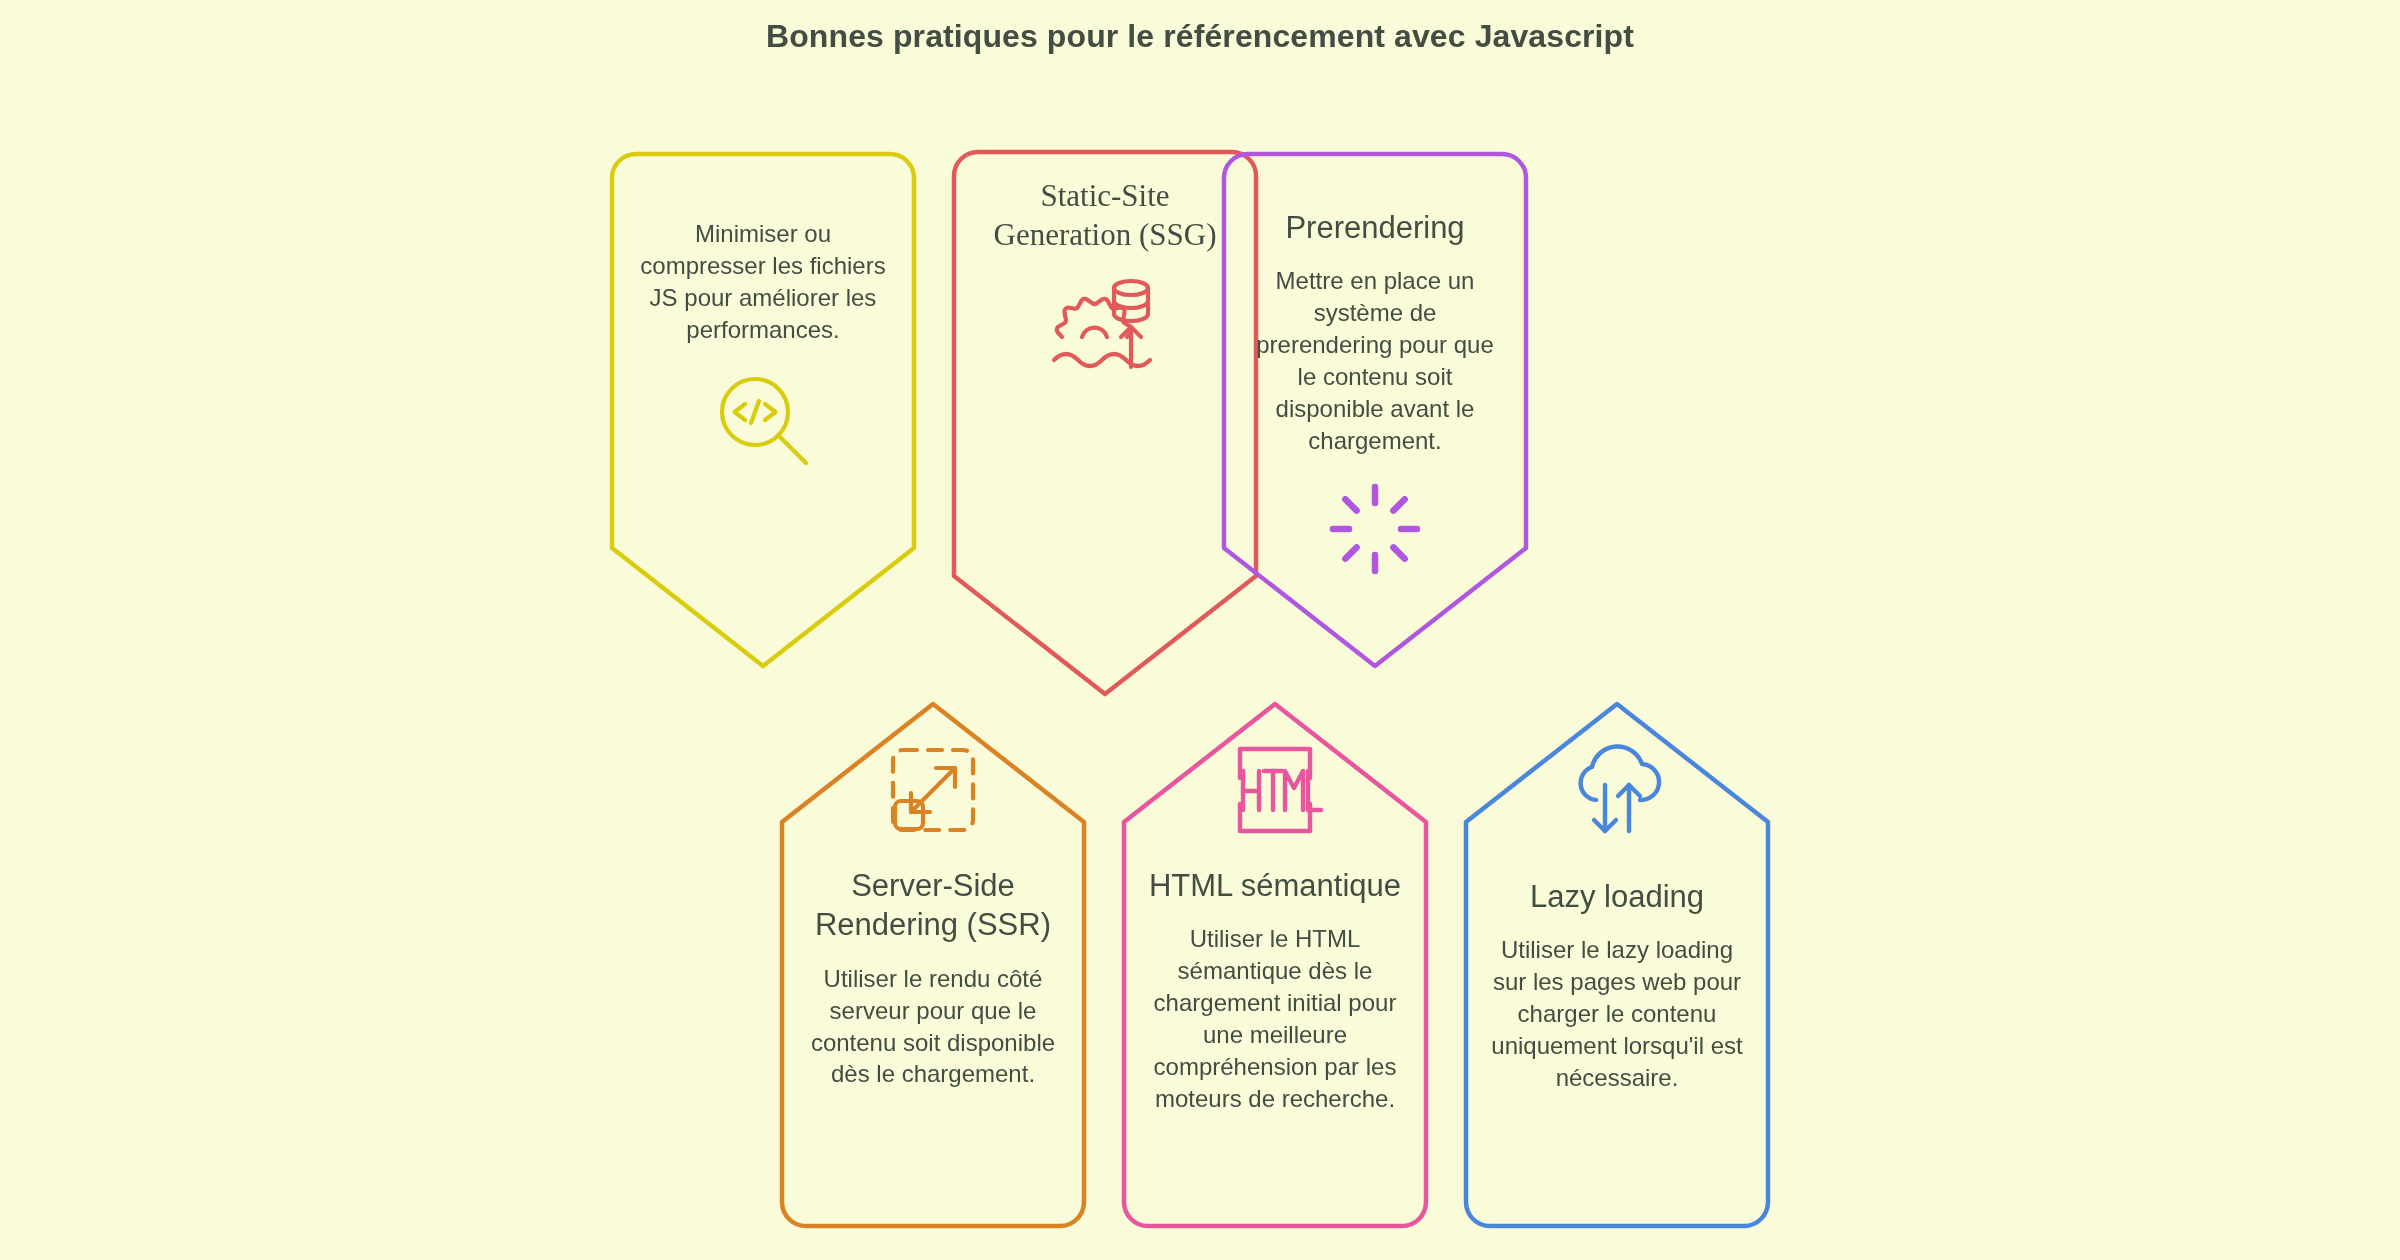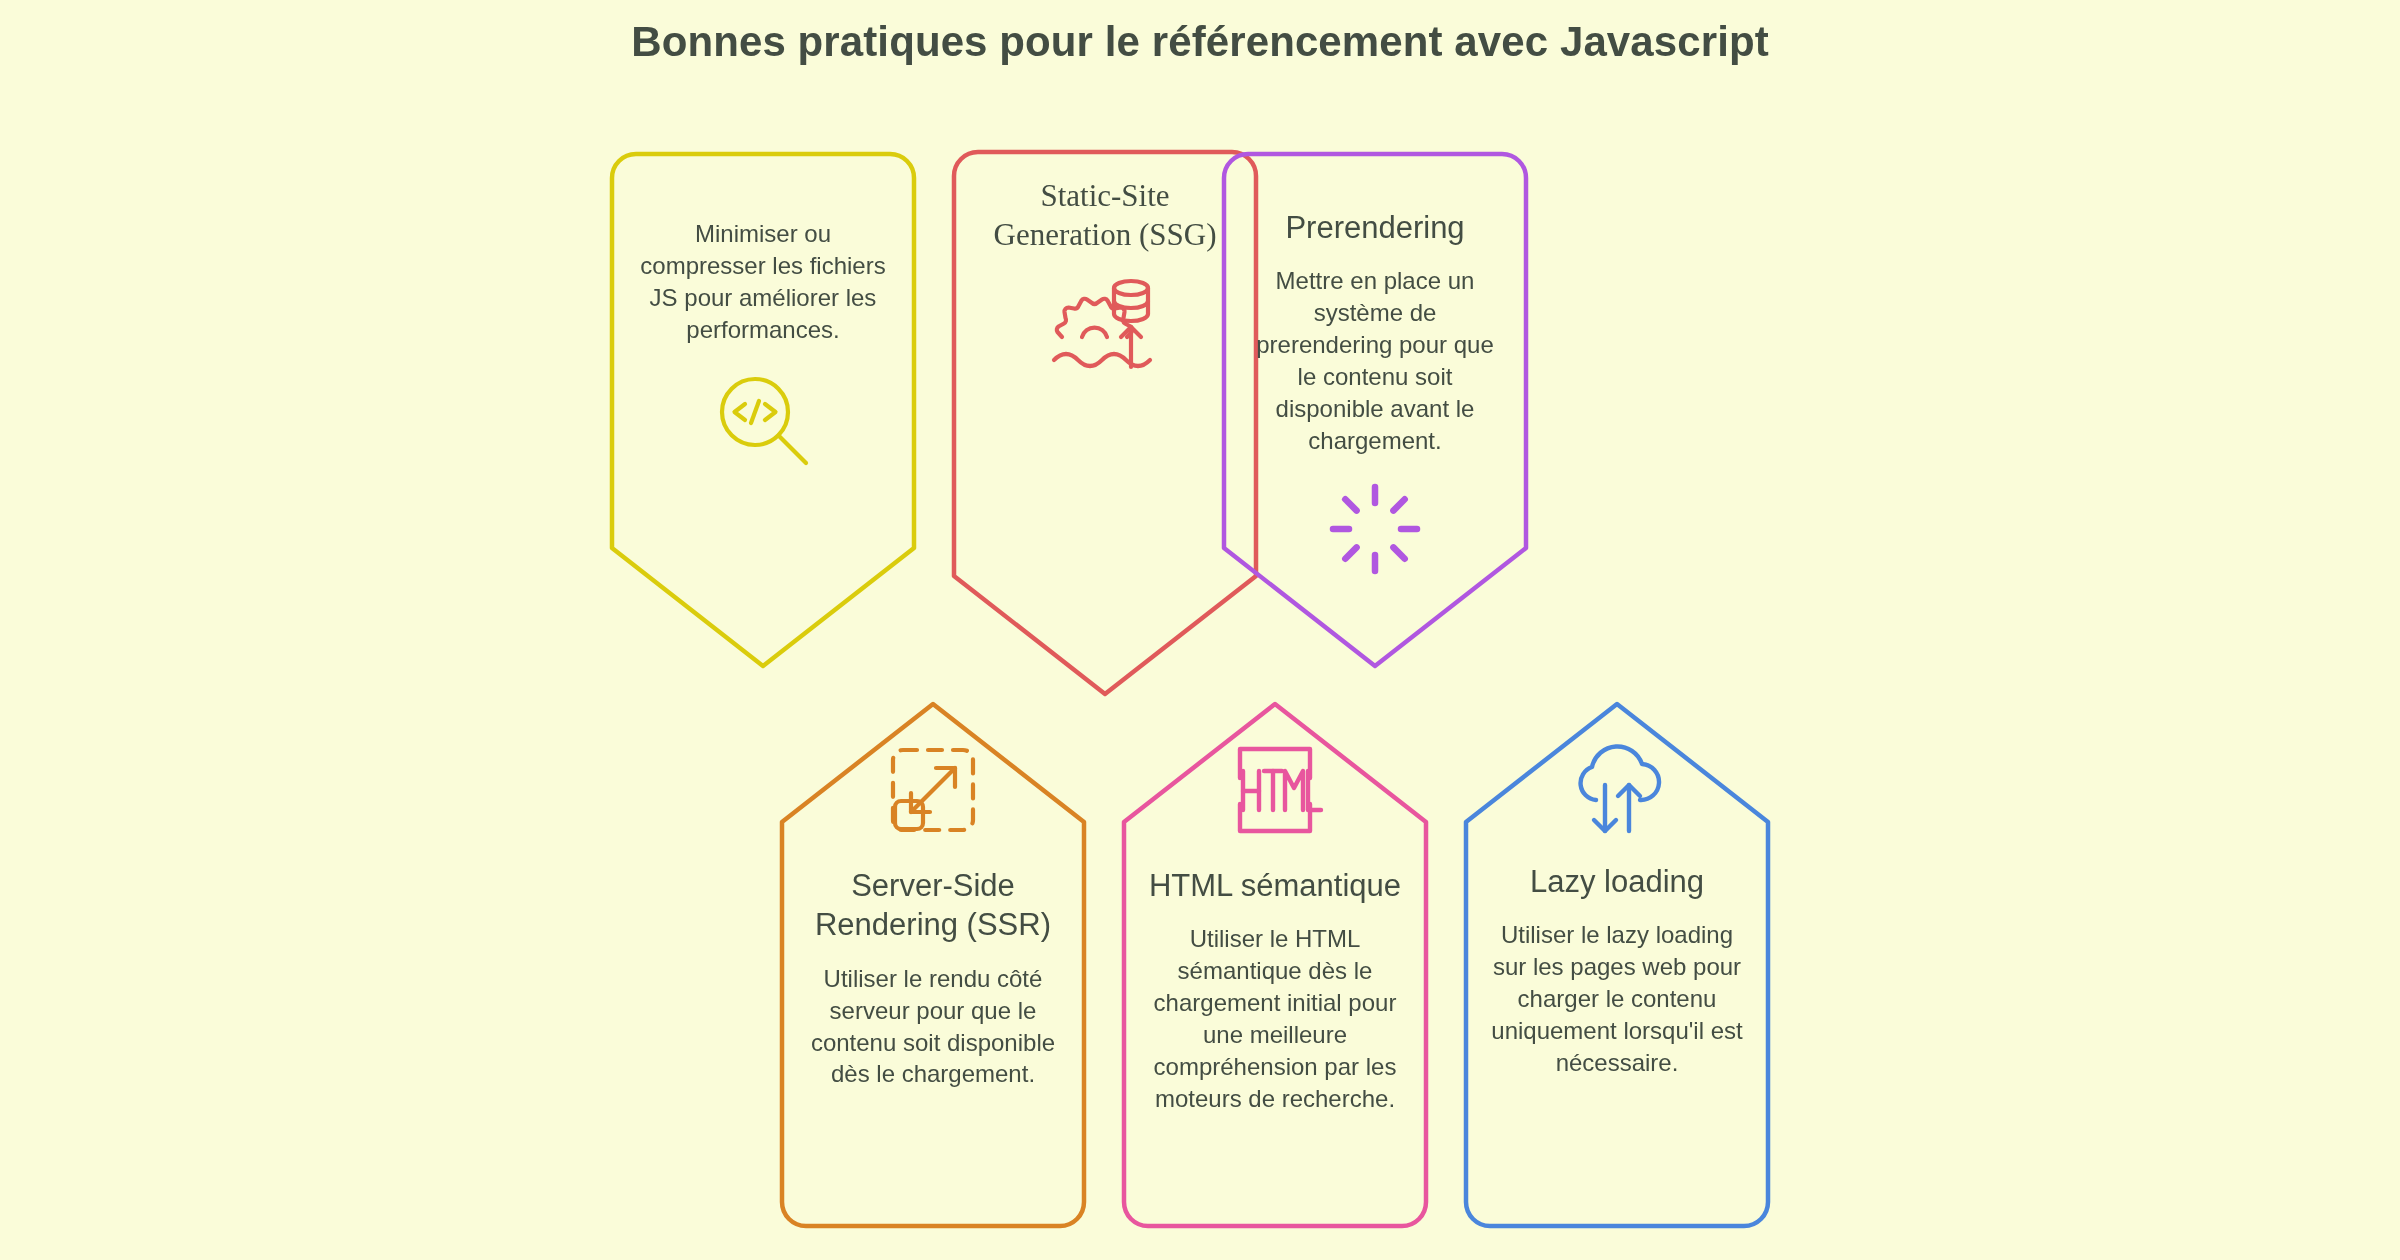--- a/index.html
+++ b/index.html
@@ -20,21 +20,21 @@
     background: #FAFCD9;
   }
 
   
   #page-title {
     position: absolute;
     left: 0;
     top: 18px;
     width: 2400px;
     text-align: center;
-    font-size: 42px;
+    font-size: 32px;
     font-weight: bold;
     color: #434d43;
     letter-spacing: 0.1px;
     white-space: nowrap;
   }
 
   
   #cards-area {
     position: absolute;
     left: 0;
@@ -224,19 +224,19 @@
       <div class="card-inner" style="top:38px;">
         <div class="card-icon">
           <svg width="104" height="100" viewBox="0 0 104 100" fill="none" stroke="#4A86DC" stroke-width="4.4" stroke-linecap="round" stroke-linejoin="round">
             <path d="M31,62 A17,17 0 0 1 27,29 A26,26 0 0 1 77,26 A17,17 0 0 1 75,62"></path>
             <line x1="40" y1="47" x2="40" y2="93"></line>
             <polyline points="29,82 40,93 51,82"></polyline>
             <line x1="64" y1="93" x2="64" y2="47"></line>
             <polyline points="53,58 64,47 75,58"></polyline>
           </svg>
         </div>
-        <div class="card-title" style="margin-top:24px;">Lazy loading</div>
+        <div class="card-title" style="margin-top:39px;">Lazy loading</div>
         <div class="card-desc">Utiliser le lazy loading sur les pages web pour charger le contenu uniquement lorsqu'il est nécessaire.</div>
       </div>
     </div>
 
   </div>
 </div>
 
 </body></html>

